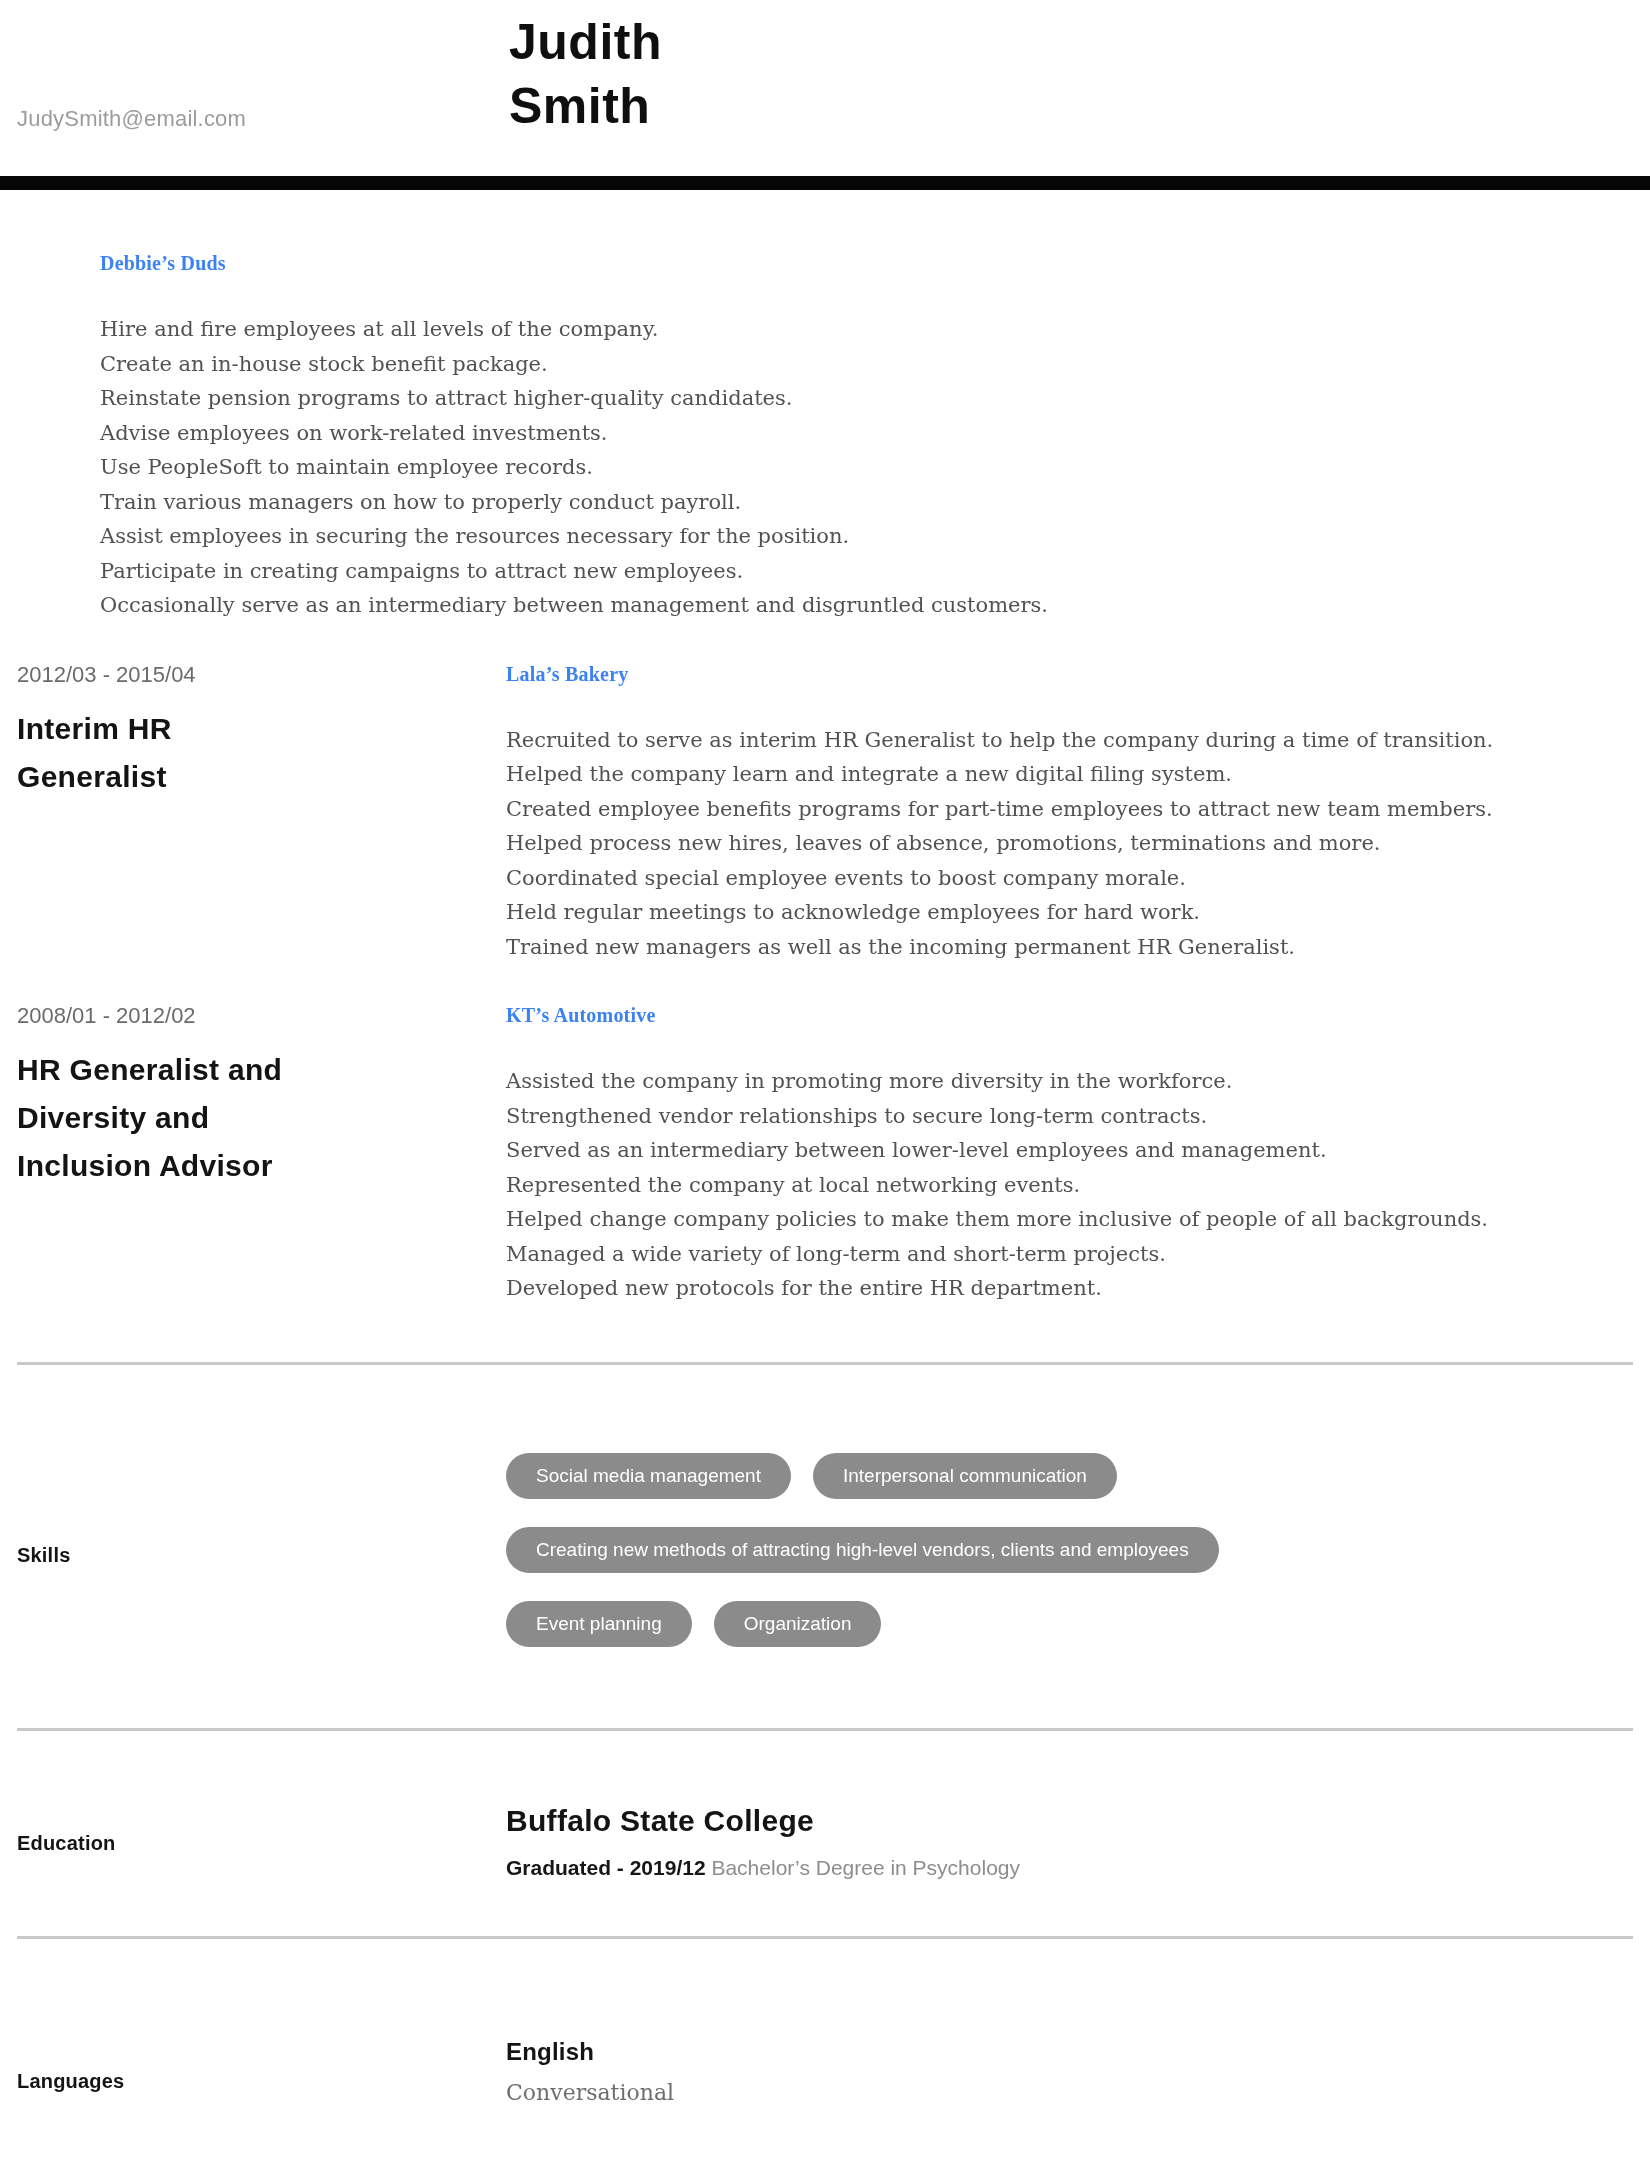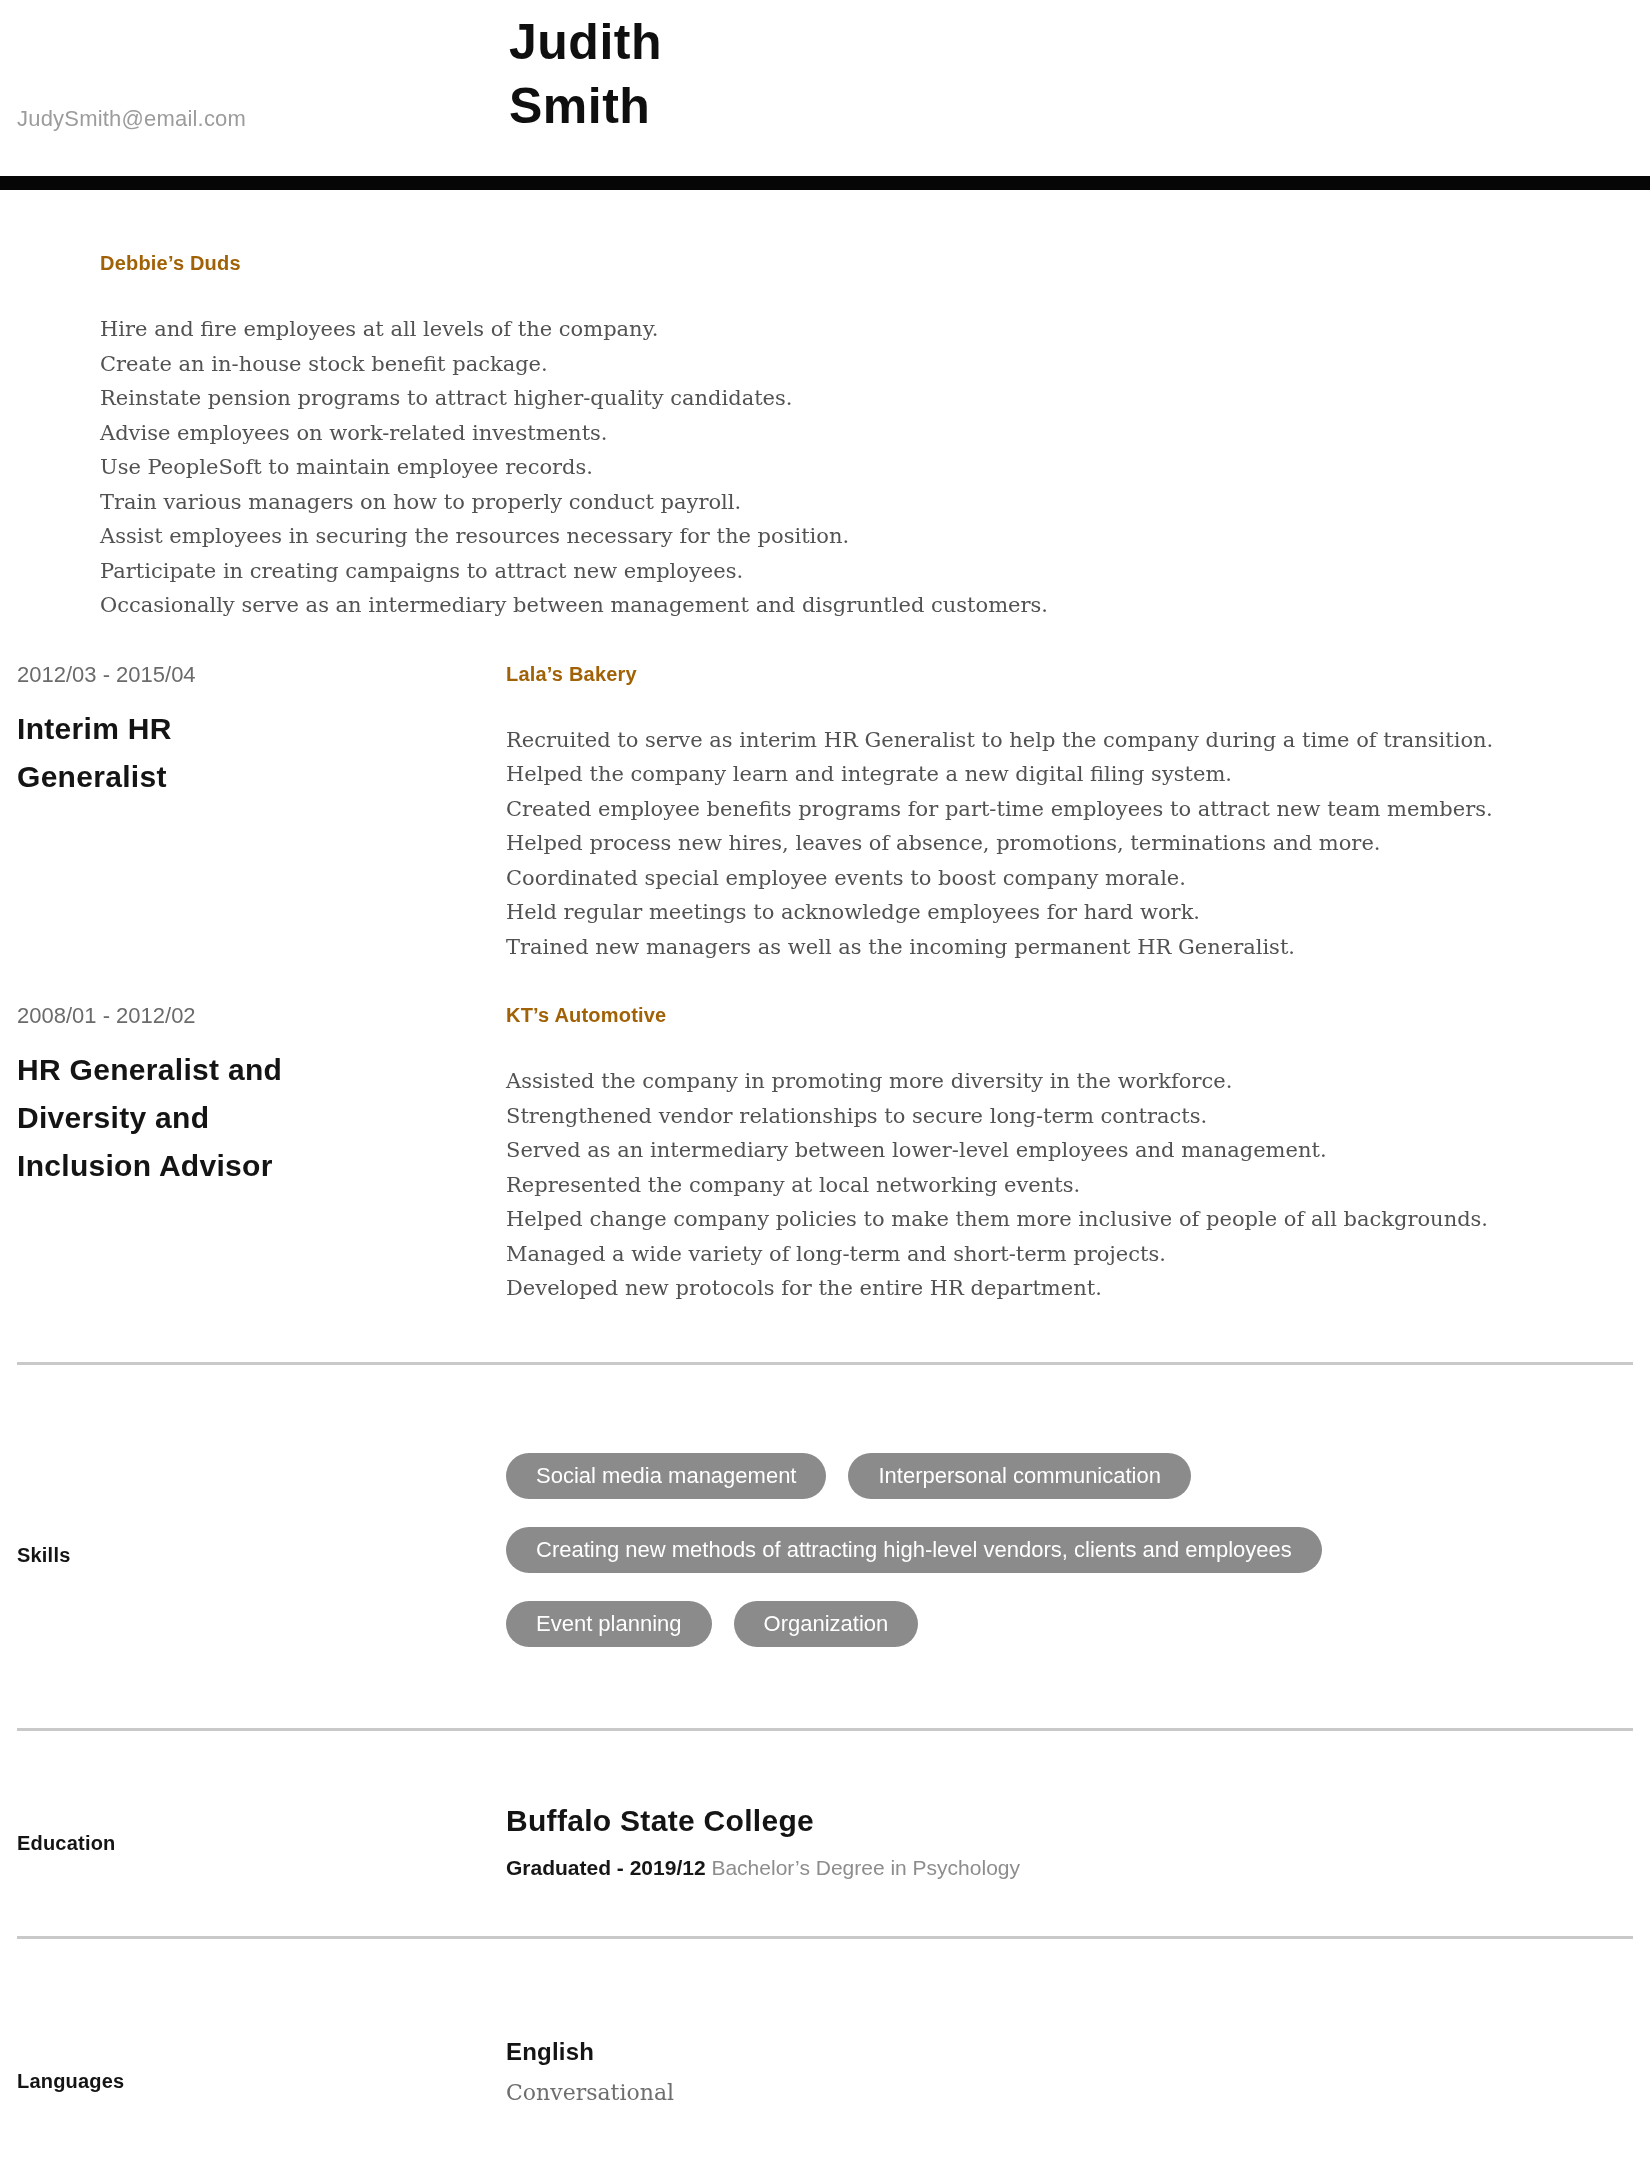--- a/index.html
+++ b/index.html
@@ -39,21 +39,21 @@
   .main{padding-top:56px;}
   .job{display:flex;align-items:flex-start;margin-bottom:34px;}
   .job-left{width:420px;margin-left:17px;flex-shrink:0;padding-top:4px;}
   .job-dates{font-size:22px;color:var(--dates);line-height:28px;margin-bottom:16px;}
   .job-title{
     font-size:30px;line-height:48px;font-weight:700;color:var(--heading);
     white-space:pre-line;letter-spacing:.3px;
   }
   .job-right{margin-left:69px;padding-top:4px;}
   .job-right.wide-gap{margin-left:100px;}
-  .job-company{font-size:20px;font-weight:700;color:#a16207;line-height:26px;margin-bottom:36px;letter-spacing:.2px;}
+  .job-company{font-size:20px;font-weight:700;color:#3b82f6;line-height:26px;margin-bottom:36px;letter-spacing:.2px;font-family:Liberation Serif, serif;}
   .job-bullet{
     font-family:"DejaVu Serif","Liberation Serif",serif;
     font-size:21px;line-height:34.5px;color:var(--body-text);
     white-space:nowrap;
   }
   
   .divider{height:3px;background:var(--divider);margin-left:17px;width:1616px;}
   .divider.d1{margin-top:56px;}
   .divider.d2{margin-top:53px;}
   .divider.d3{margin-top:55px;}
@@ -62,21 +62,21 @@
     width:420px;margin-left:17px;flex-shrink:0;
     font-size:20px;font-weight:700;color:var(--heading);letter-spacing:.2px;
   }
   
   .skills .section-label{margin-top:72px;}
   .pill-group{margin-left:69px;margin-top:88px;}
   .pill-row{display:flex;margin-bottom:28px;}
   .pill{
     display:inline-block;
     background:var(--pill-bg);color:var(--pill-text);
-    font-size:22px;line-height:24px;
+    font-size:19px;line-height:24px;
     padding:11px 30px;border-radius:24px;
     margin-right:22px;white-space:nowrap;
   }
   
   .education .section-label{margin-top:75px;}
   .edu-body{margin-left:69px;margin-top:70px;}
   .edu-school{font-size:30px;font-weight:700;color:var(--heading);line-height:40px;letter-spacing:.3px;}
   .edu-grad{margin-top:14px;font-size:21px;line-height:26px;}
   .edu-grad-date{font-weight:700;color:#161616;}
   .edu-degree{color:var(--degree-gray);}

